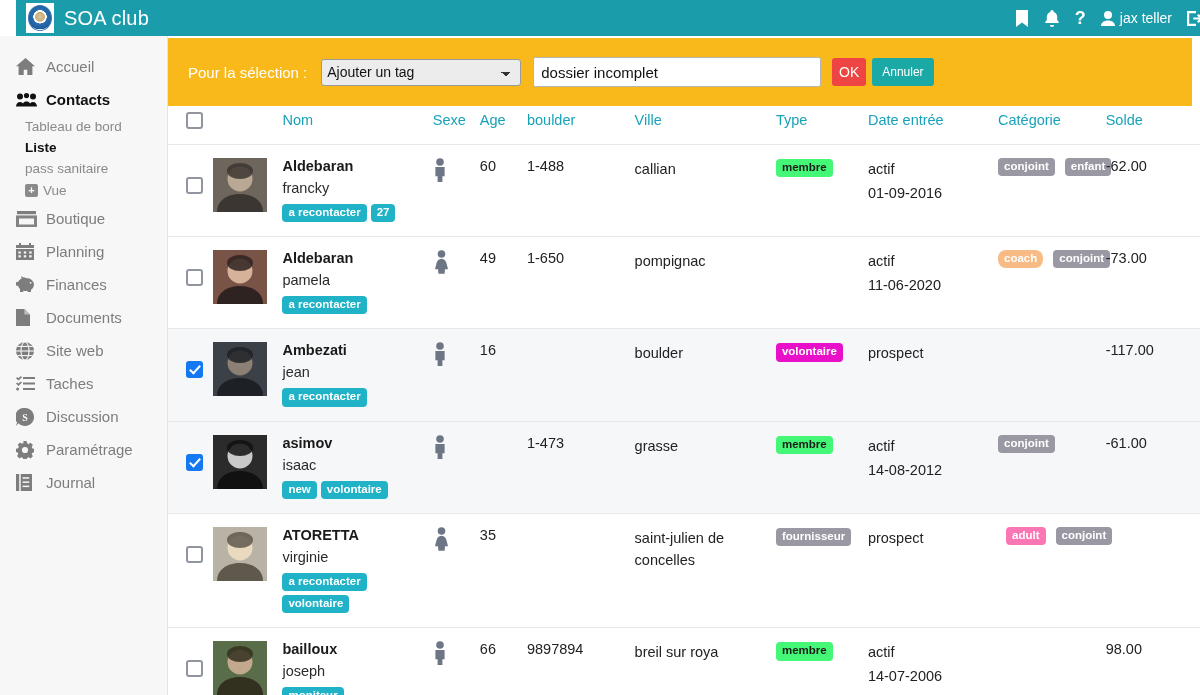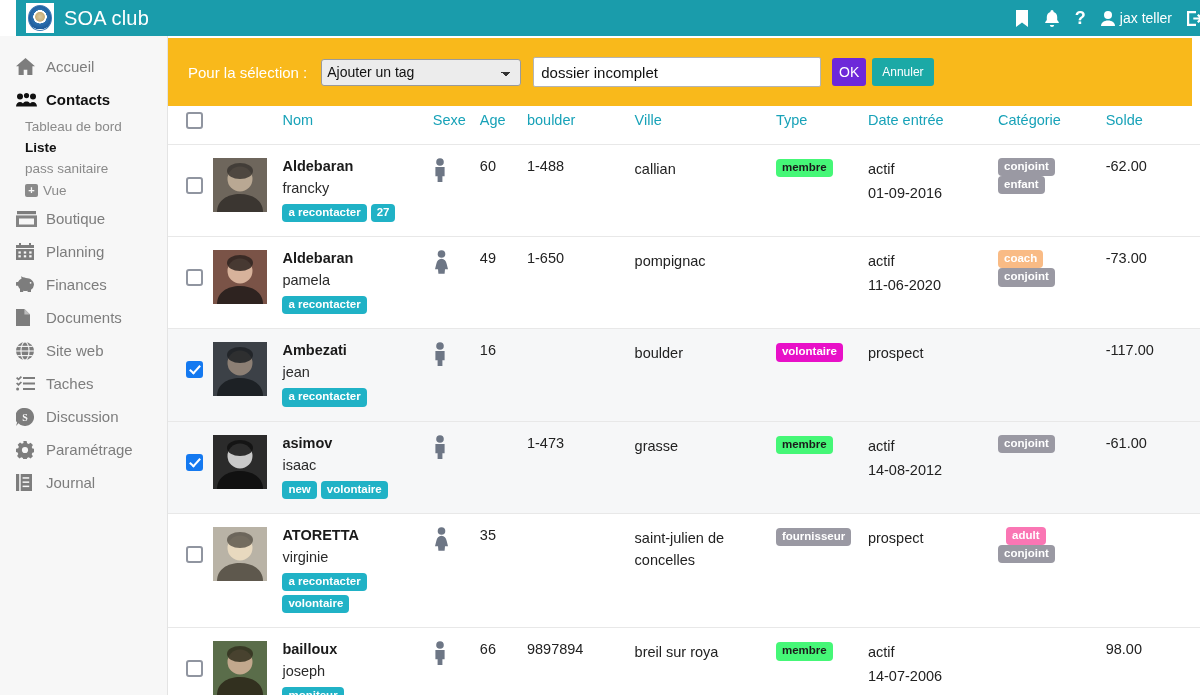--- a/index.html
+++ b/index.html
@@ -146,21 +146,21 @@
     border-radius: 2px;
     background: #ffffff;
     font-family: "Liberation Sans", sans-serif;
     font-size: 15px;
     color: #111;
     padding: 0 7px;
   }
   .btn-ok {
     margin-left: 11px;
     width: 34px; height: 28px;
-    background: #6d28d9;
+    background: #ef4444;
     color: #ffffff;
     border: none; border-radius: 3px;
     font-family: "Liberation Sans", sans-serif;
     font-size: 14px;
     cursor: pointer;
   }
   .btn-cancel {
     margin-left: 6px;
     height: 28px; padding: 0 10px;
     background: #1ba9a6;
@@ -269,23 +269,23 @@
     border-radius: 4px;
     font-size: 11.5px;
     font-weight: bold;
     color: #ffffff;
     line-height: 1.15;
     white-space: nowrap;
   }
   .badge-green   { background: #45f777; color: #1b1b1b; }
   .badge-magenta { background: #e810c8; }
   .badge-gray    { background: #9a99a3; }
-  .cat-stack { display: flex; flex-direction: column; gap: 0; align-items: flex-start; }
+  .cat-stack { display: flex; flex-direction: row; gap: 10px; align-items: flex-start; }
   .cat-gray   { background: #9a99a3; }
-  .cat-orange { background: #f9bb85; }
+  .cat-orange { background: #f9bb85; border-radius: 8px; }
   .cat-pink   { background: #fa76b4; margin-left: 8px; }
 
   .gicon svg { display: block; fill: #6d7685; }
   .datecell { line-height: 1.65; }
   .villecell { line-height: 1.55; }
   .solde { }
 </style>
 </head>
 <body>
 

